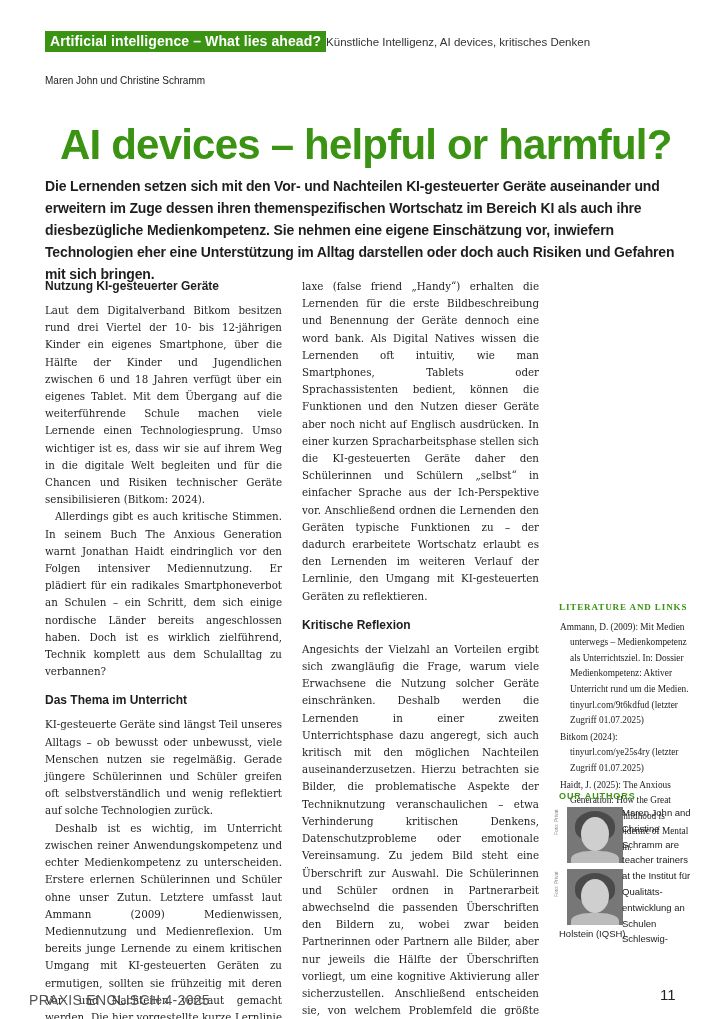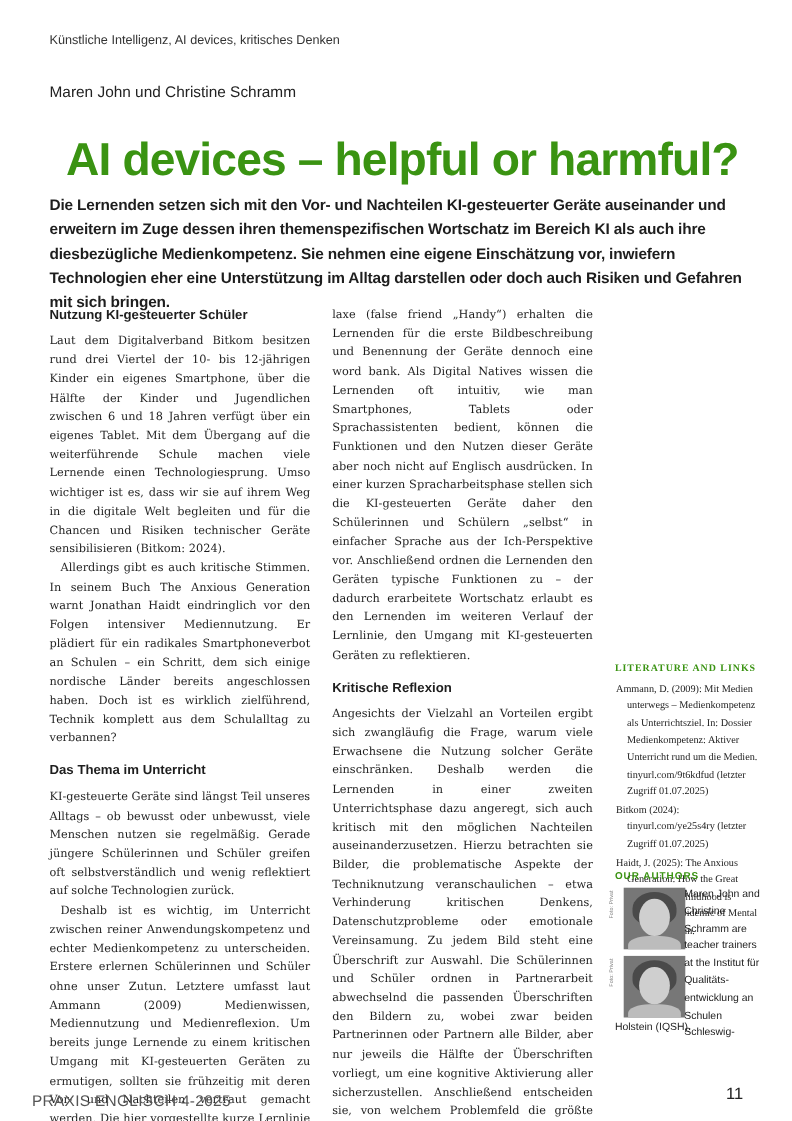--- a/index.html
+++ b/index.html
@@ -4,21 +4,21 @@
 <style>
   html, body { margin:0; padding:0; background:#ffffff; }
   body { width:720px; height:1019px; position:relative; overflow:hidden; color:#1e1e1e; }
   .sans { font-family: "Liberation Sans", "DejaVu Sans", sans-serif; }
   .serif { font-family: "DejaVu Serif", "Liberation Serif", serif; }
 
   .topbar { position:absolute; left:45px; top:31px; display:flex; align-items:center; }
   .tag { background:#3a9312; color:#fff; font-weight:bold; font-size:14px; padding:2px 5px 3px 5px; letter-spacing:0.1px; }
   .keywords { font-size:11.5px; color:#333; }
 
-  .authors { position:absolute; left:45px; top:75px; font-size:14px; color:#222;text-align:center; }
+  .authors { position:absolute; left:45px; top:75px; font-size:10px; color:#222;text-align:center; }
   .title { position:absolute; left:44px; top:100px; font-size:42px; font-weight:bold; color:#3a9312; letter-spacing:-0.8px; margin:16px; line-height:58px; }
   .lead { position:absolute; left:45px; top:175px; width:635px; font-size:14px; font-weight:bold; line-height:22px; color:#1e1e1e; margin:0; letter-spacing:-0.15px; }
 
   .col { position:absolute; top:278px; font-size:10.3px; line-height:17.2px; color:#1e1e1e; }
   .col1 { left:45px; width:237px; }
   .col2 { left:302px; width:237px; top:278px; }
   .col p { margin:0; text-align:justify; hyphens:manual; }
   .col p.indent { text-indent:10px; }
   .col h2 { font-size:12px; font-weight:bold; margin:0 0 8px 0; line-height:16px; color:#1e1e1e; }
   .col .sec { margin-top:12px; }
@@ -35,29 +35,30 @@
   .bio { position:absolute; left:63px; top:14px; font-size:9.5px; line-height:15.8px; color:#222; width:75px; }
   .bio-tail { position:absolute; left:0px; top:137px; font-size:9.5px; color:#222; }
 
   .footer { position:absolute; left:29px; top:992px; font-size:14px; color:#555; letter-spacing:0.3px;text-align:center; }
   .pagenum { position:absolute; left:660px; top:986px; font-size:15px; color:#222; }
 </style>
 </head>
 <body>
 
 <div class="topbar sans">
+  <span class="tag">Artificial intelligence – What lies ahead?</span>
   <span class="keywords">Künstliche Intelligenz, AI devices, kritisches Denken</span>
 </div>
 
 <div class="authors sans">Maren John und Christine Schramm</div>
 <h1 class="title sans">AI devices – helpful or harmful?</h1>
 <p class="lead sans">Die Lernenden setzen sich mit den Vor- und Nachteilen KI-gesteuerter Geräte auseinander und erweitern im Zuge dessen ihren themenspezifischen Wortschatz im Bereich KI als auch ihre diesbezügliche Medienkompetenz. Sie nehmen eine eigene Einschätzung vor, inwiefern Technologien eher eine Unterstützung im Alltag darstellen oder doch auch Risiken und Gefahren mit sich bringen.</p>
 
 <div class="col col1 serif">
-  <h2 class="sans">Nutzung KI-gesteuerter Schüler</h2>
+  <h2 class="sans">Nutzung KI-gesteuerter Geräte</h2>
   <p>Laut dem Digitalverband Bitkom besitzen rund drei Viertel der 10- bis 12-jährigen Kinder ein eigenes Smartphone, über die Hälfte der Kinder und Jugendlichen zwischen 6 und 18 Jahren verfügt über ein eigenes Tablet. Mit dem Übergang auf die weiterführende Schule machen viele Lernende einen Technologiesprung. Umso wichtiger ist es, dass wir sie auf ihrem Weg in die digitale Welt begleiten und für die Chancen und Risiken technischer Geräte sensibilisieren (Bitkom: 2024).</p>
   <p class="indent">Allerdings gibt es auch kritische Stimmen. In seinem Buch The Anxious Generation warnt Jonathan Haidt eindringlich vor den Folgen intensiver Mediennutzung. Er plädiert für ein radikales Smartphoneverbot an Schulen – ein Schritt, dem sich einige nordische Länder bereits angeschlossen haben. Doch ist es wirklich zielführend, Technik komplett aus dem Schulalltag zu verbannen?</p>
 
   <div class="sec">
     <h2 class="sans">Das Thema im Unterricht</h2>
     <p>KI-gesteuerte Geräte sind längst Teil unseres Alltags – ob bewusst oder unbewusst, viele Menschen nutzen sie regelmäßig. Gerade jüngere Schülerinnen und Schüler greifen oft selbstverständlich und wenig reflektiert auf solche Technologien zurück.</p>
     <p class="indent">Deshalb ist es wichtig, im Unterricht zwischen reiner Anwendungskompetenz und echter Medienkompetenz zu unterscheiden. Erstere erlernen Schülerinnen und Schüler ohne unser Zutun. Letztere umfasst laut Ammann (2009) Medienwissen, Mediennutzung und Medienreflexion. Um bereits junge Lernende zu einem kritischen Umgang mit KI-gesteuerten Geräten zu ermutigen, sollten sie frühzeitig mit deren Vor- und Nachteilen vertraut gemacht werden. Die hier vorgestellte kurze Lernlinie bietet einen niedrigschwelligen Einstieg in dieses Thema und knüpft an die bereits aufgebauten Kompetenzen im Bereich der Bildbeschreibung an.</p>
   </div>
 
 </div>

